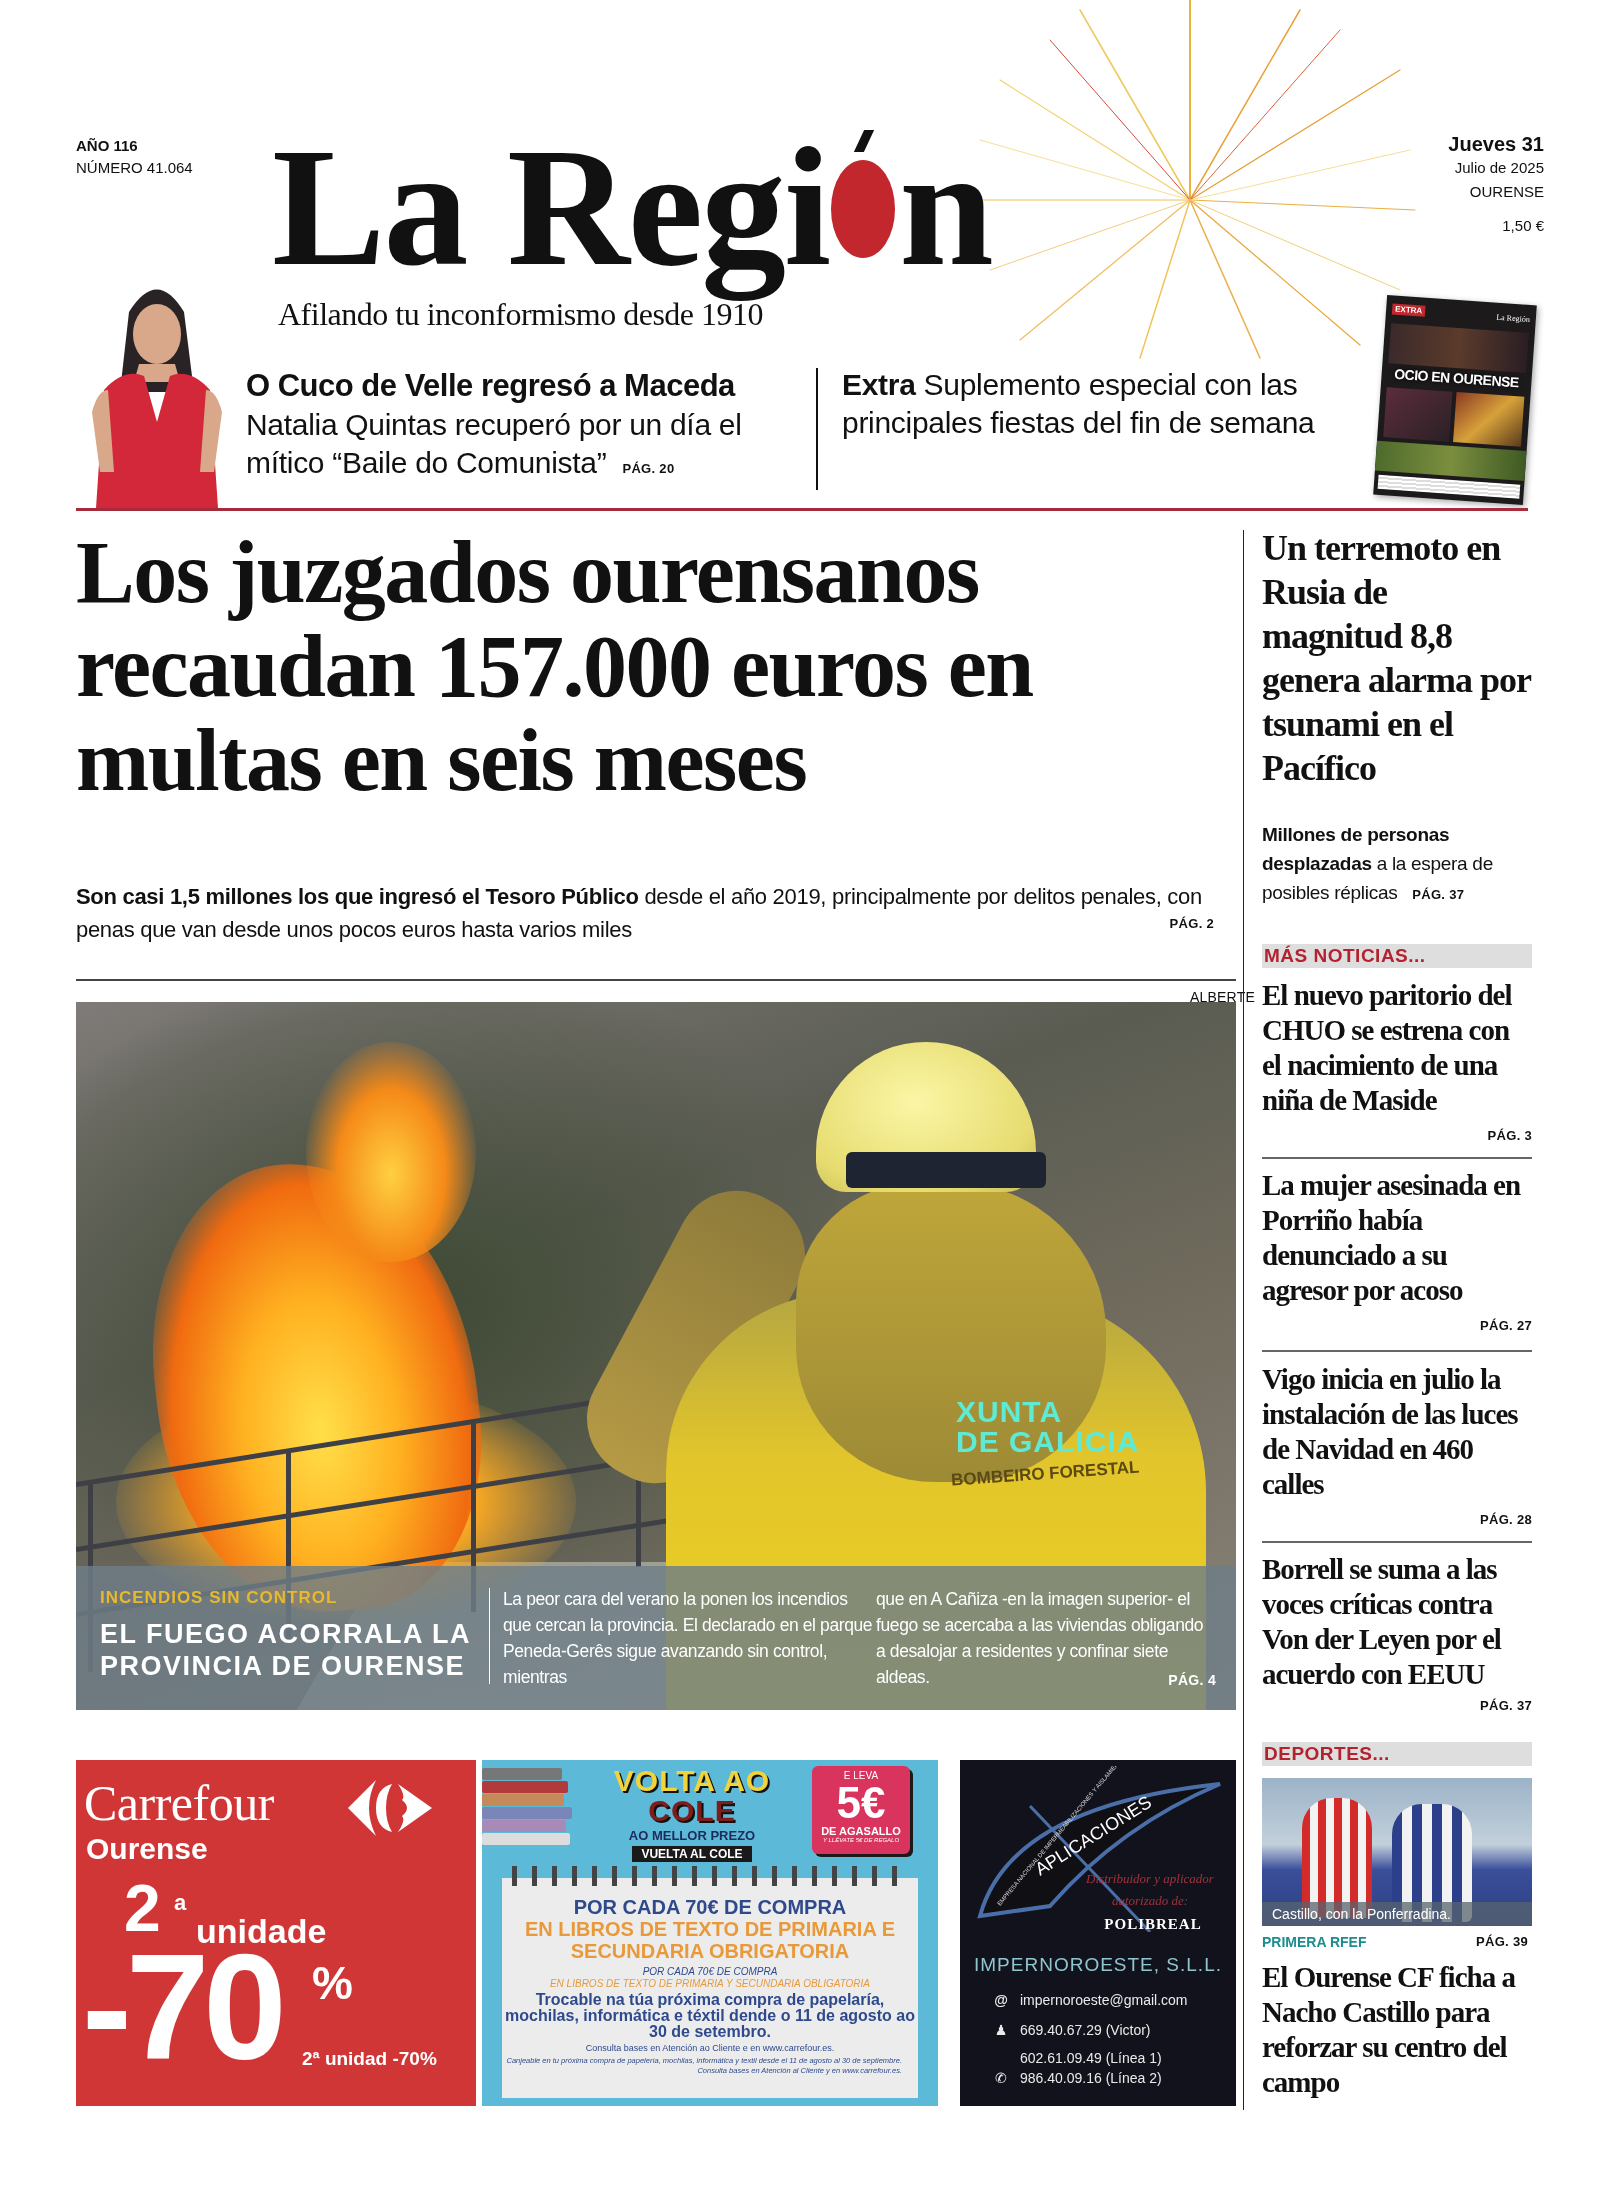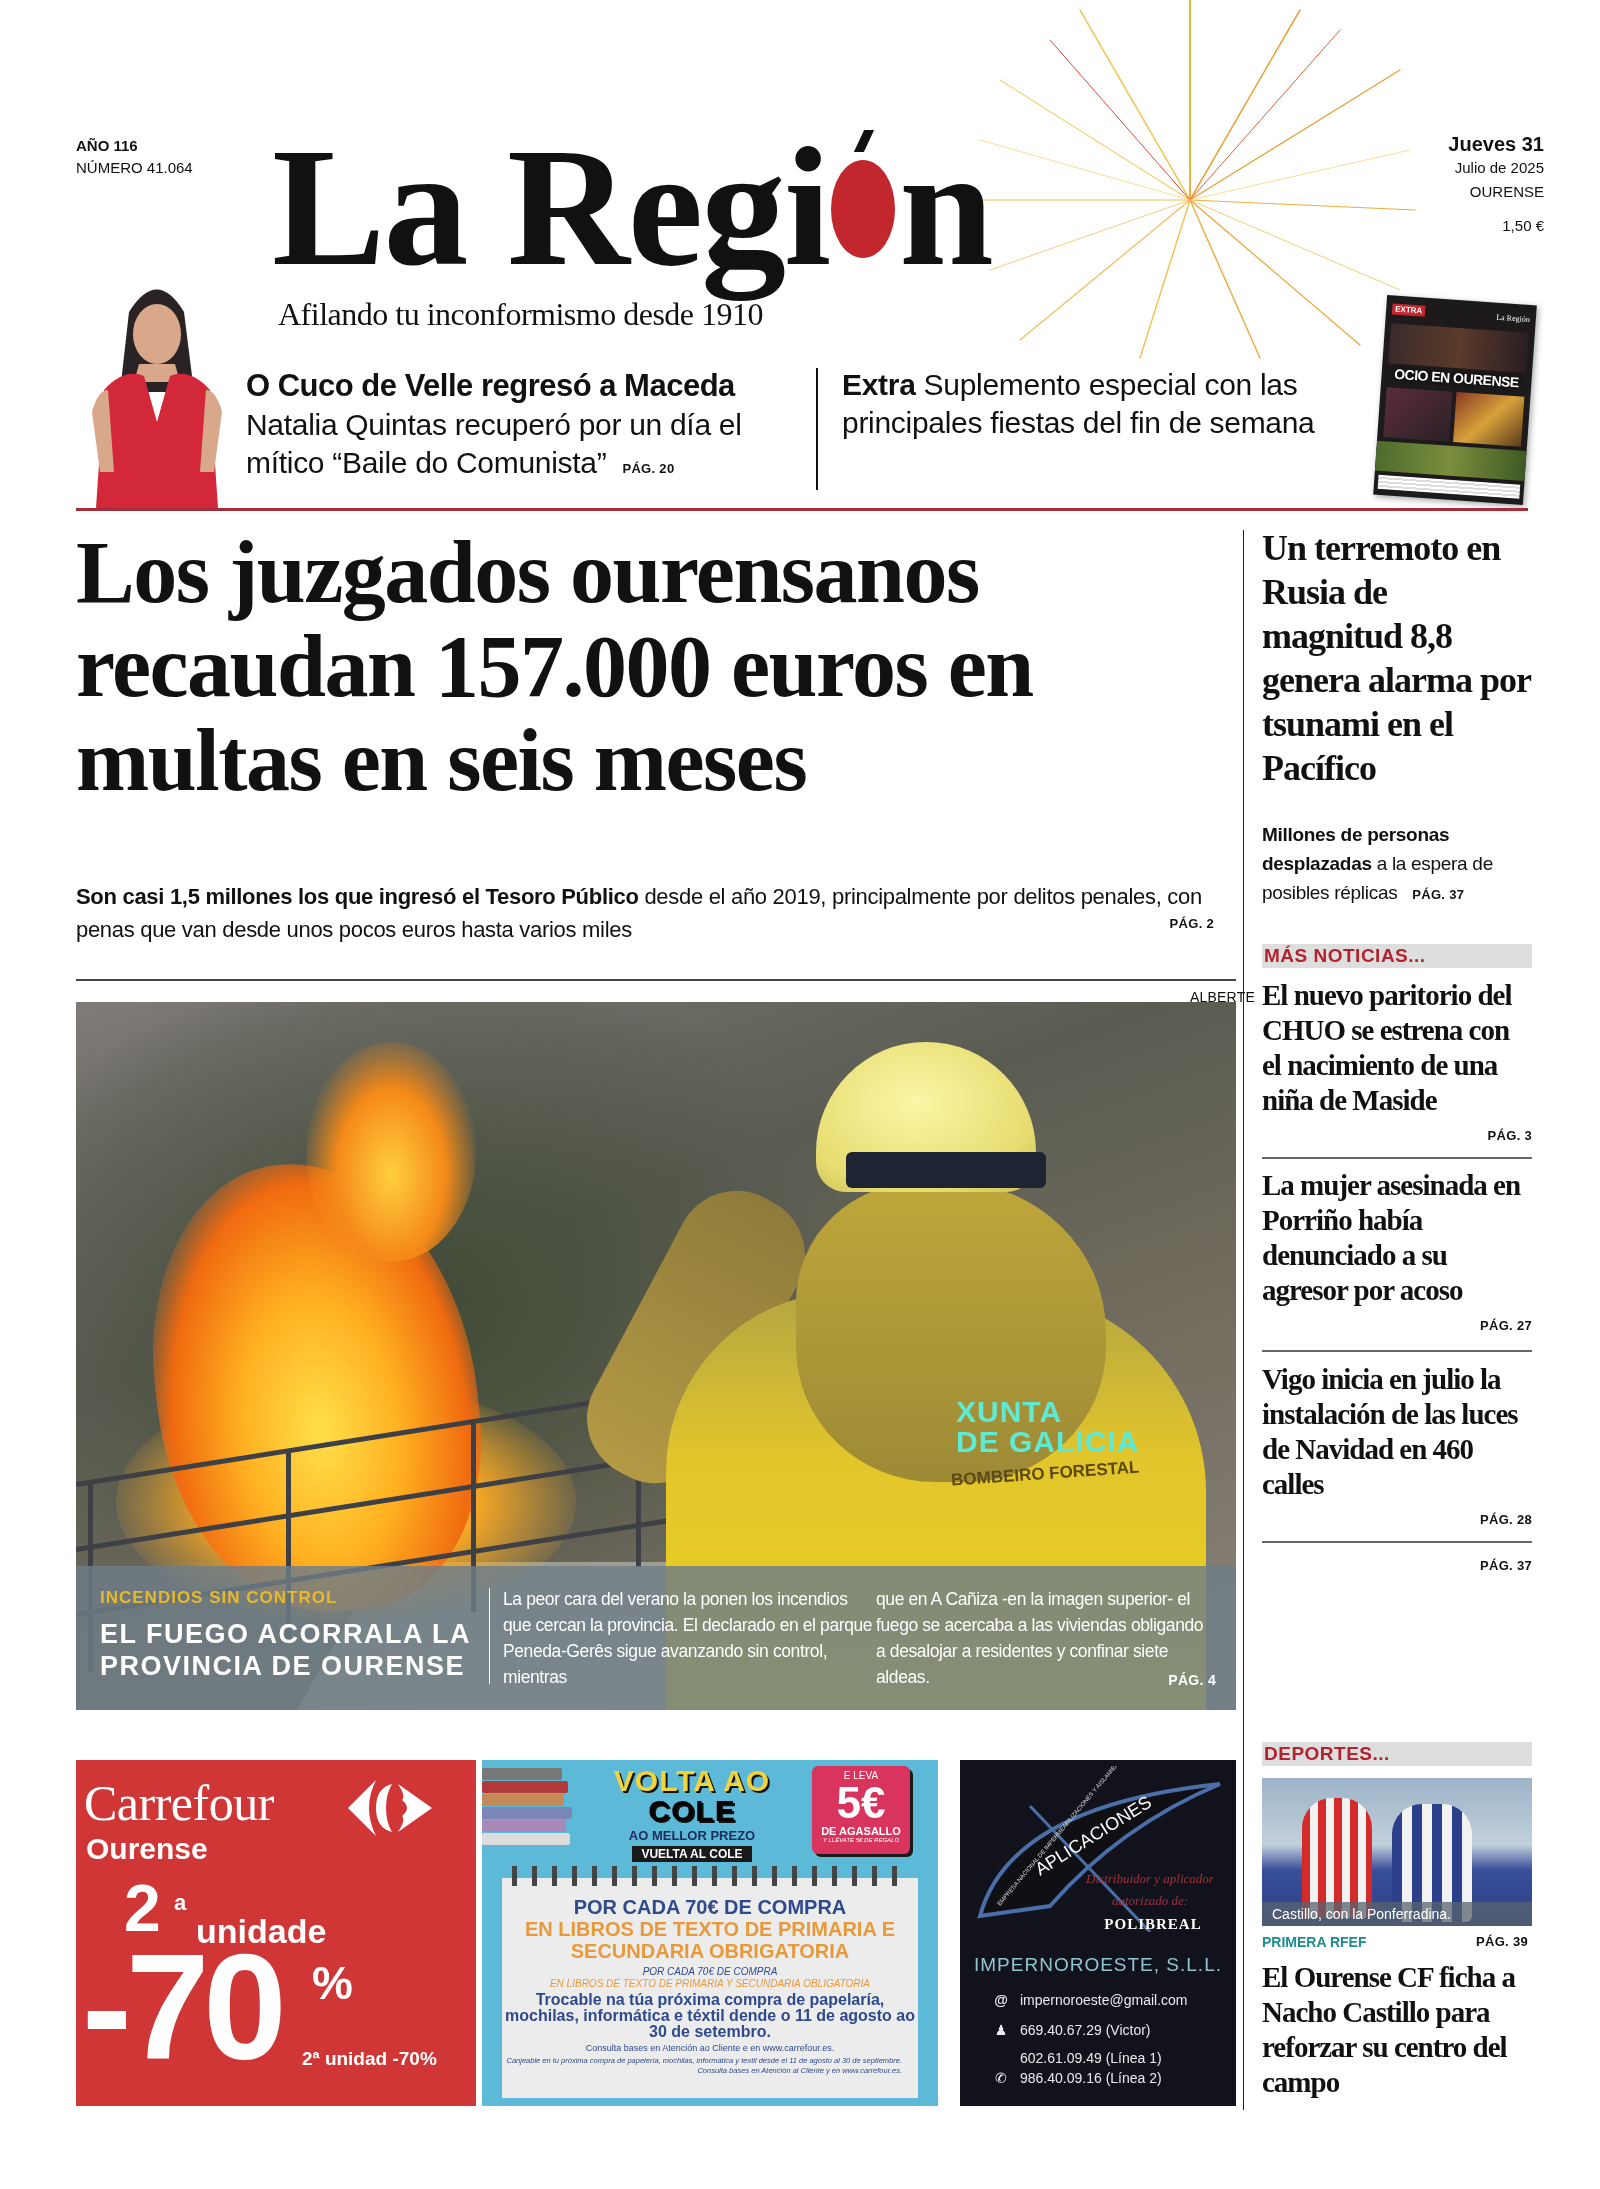--- a/index.html
+++ b/index.html
@@ -270,21 +270,21 @@
   <div class="books">
     <div class="book" style="top:0;width:80px;background:#777;"></div>
     <div class="book" style="top:13px;width:86px;background:#b23a3a;"></div>
     <div class="book" style="top:26px;width:82px;background:#c58a5a;"></div>
     <div class="book" style="top:39px;width:90px;background:#7a86b8;"></div>
     <div class="book" style="top:52px;width:84px;background:#a88ab8;"></div>
     <div class="book" style="top:65px;width:88px;background:#ddd;"></div>
   </div>
   <div class="volta">
     <span style="color:#f2d33a">VOLTA AO</span><br>
-    <span style="color:#000000">COLE</span>
+    <span style="color:#7f1d1d">COLE</span>
   </div>
   <div class="mellor">AO MELLOR PREZO</div>
   <div class="vuelta">VUELTA AL COLE</div>
   <div class="leva">
     <div class="l1">E LEVA</div>
     <div class="l2">5€</div>
     <div class="l3">DE AGASALLO</div>
     <div class="l4">Y LLÉVATE 5€ DE REGALO</div>
   </div>
   <div class="pad"></div>
@@ -329,20 +329,21 @@
   <h4>La mujer asesinada en Porriño había denunciado a su agresor por acoso</h4>
   <div class="pag sans">PÁG. 27</div>
 </div>
 <div class="abs sb-rule" style="top:1350px;"></div>
 <div class="abs sb-item serif" style="top:1362px;">
   <h4>Vigo inicia en julio la instalación de las luces de Navidad en 460 calles</h4>
   <div class="pag sans">PÁG. 28</div>
 </div>
 <div class="abs sb-rule" style="top:1541px;"></div>
 <div class="abs sb-item serif" style="top:1552px;">
+  <h4>Borrell se suma a las voces críticas contra Von der Leyen por el acuerdo con EEUU</h4>
   <div class="pag sans" style="margin-top:6px;">PÁG. 37</div>
 </div>
 <div class="abs sb-section sans" style="top:1742px;">DEPORTES...</div>
 
 <div class="abs sb-photo">
   <div class="p1"></div>
     <div class="p2"></div>
   <div class="cap sans">Castillo, con la Ponferradina.</div>
 </div>
 <div class="abs sb-league sans">PRIMERA RFEF</div>

